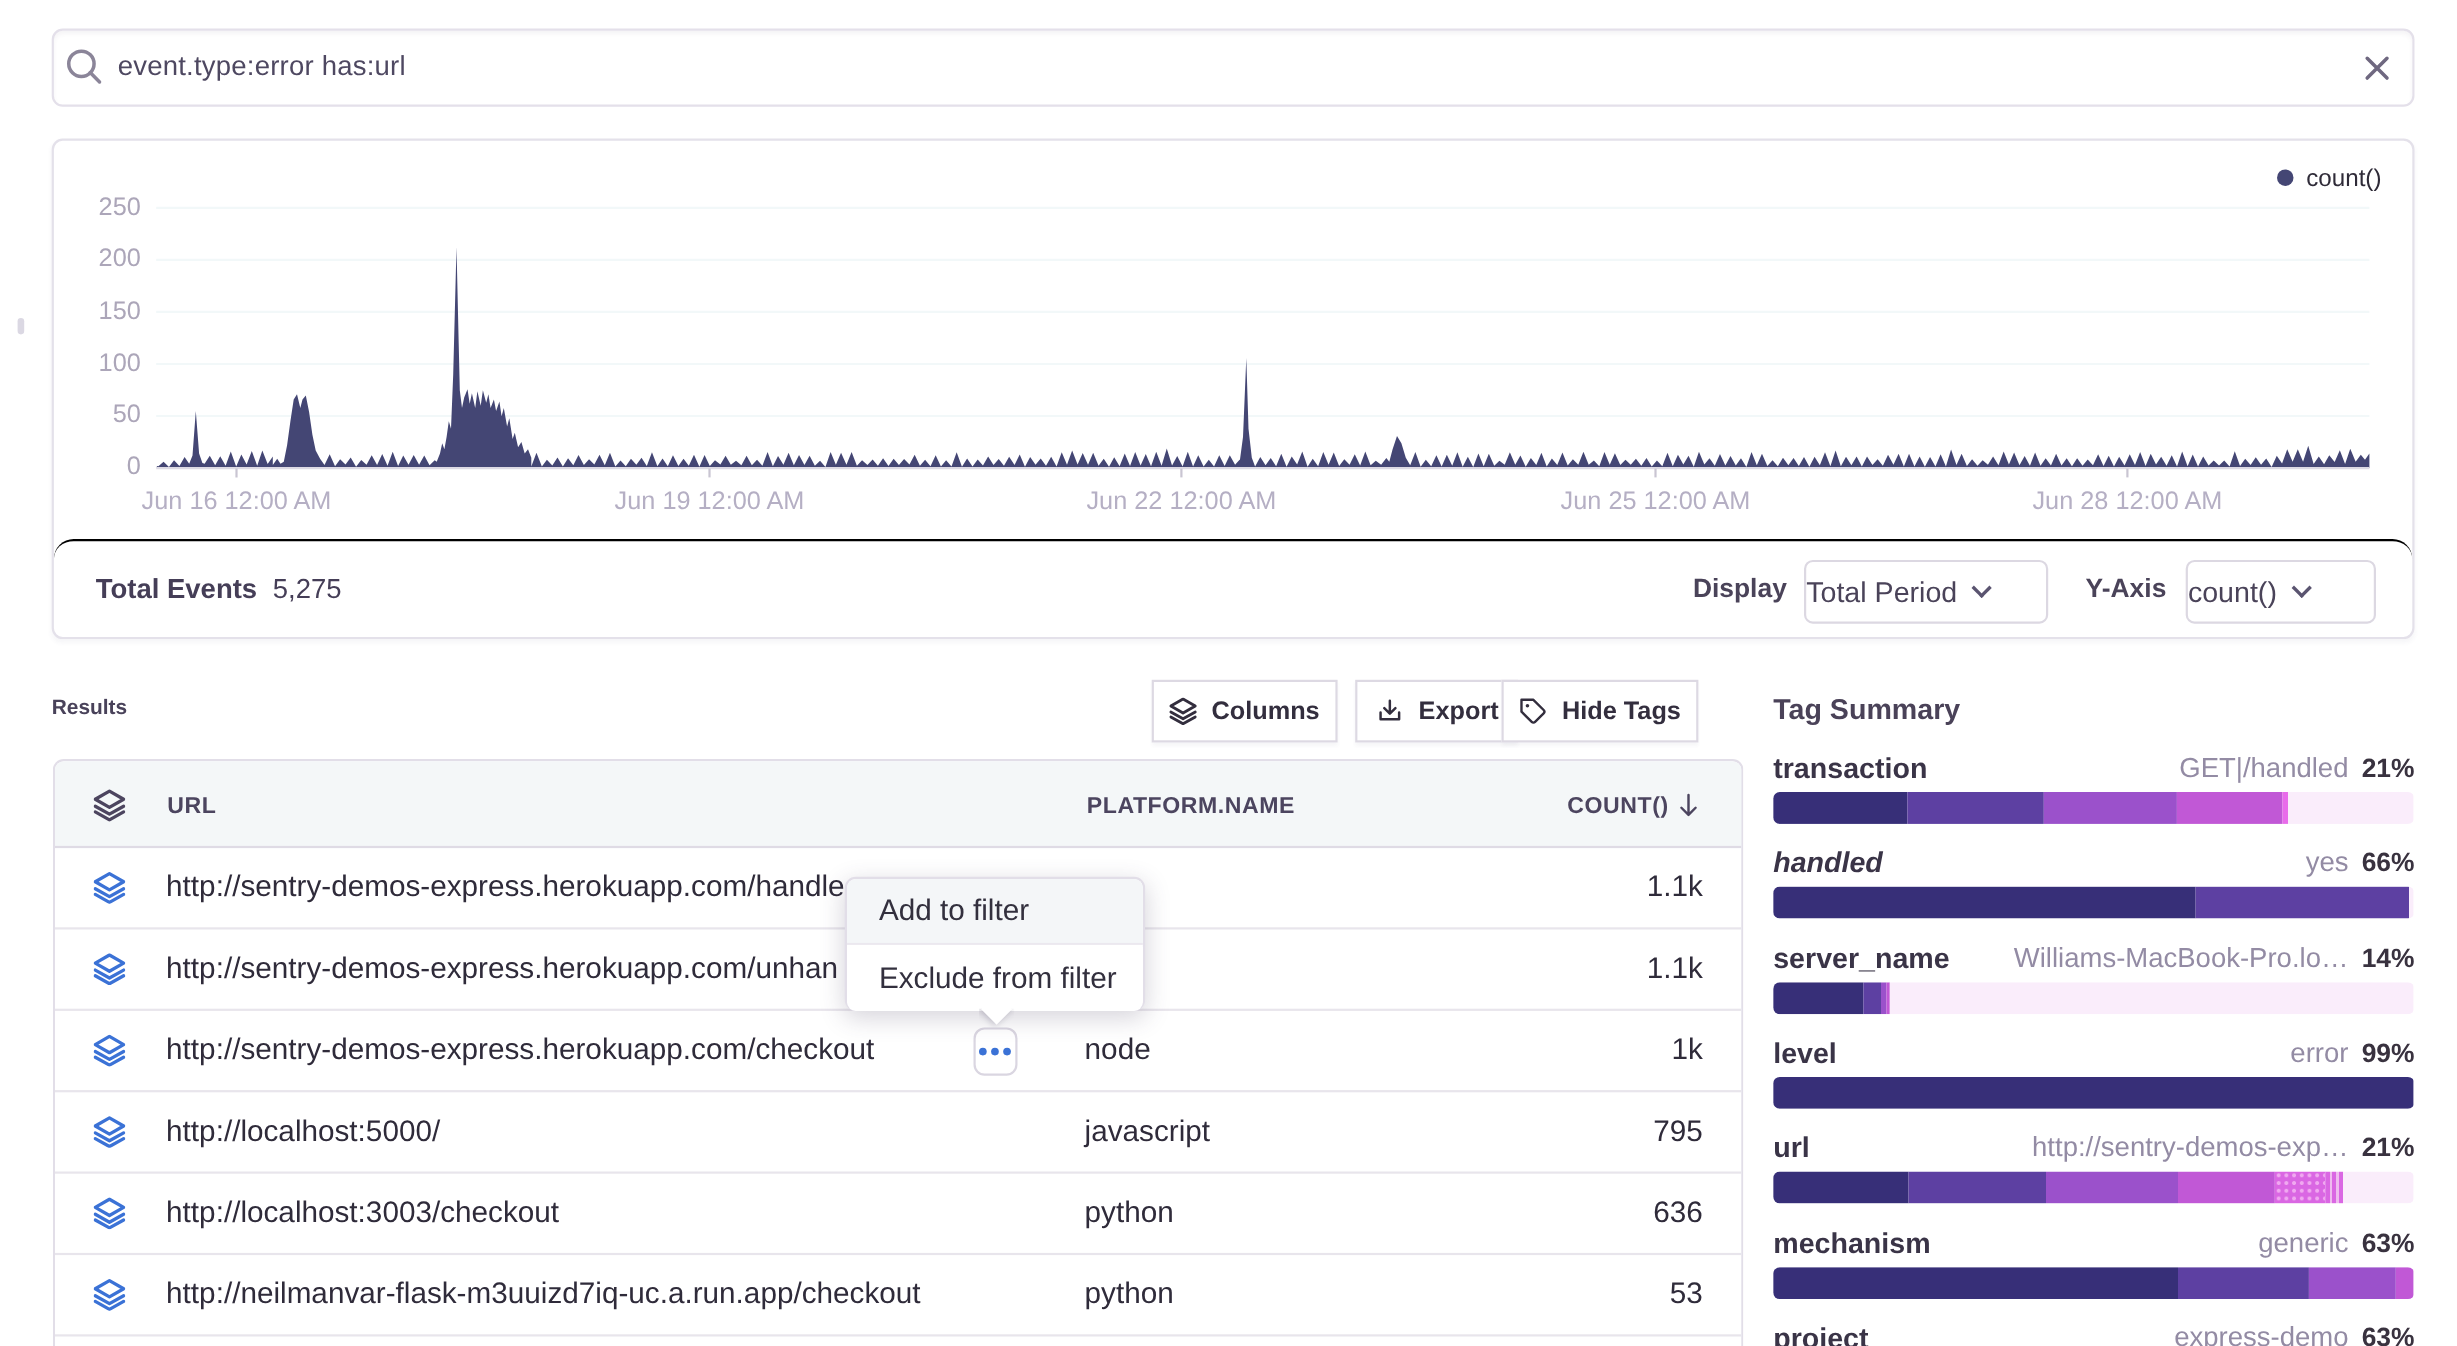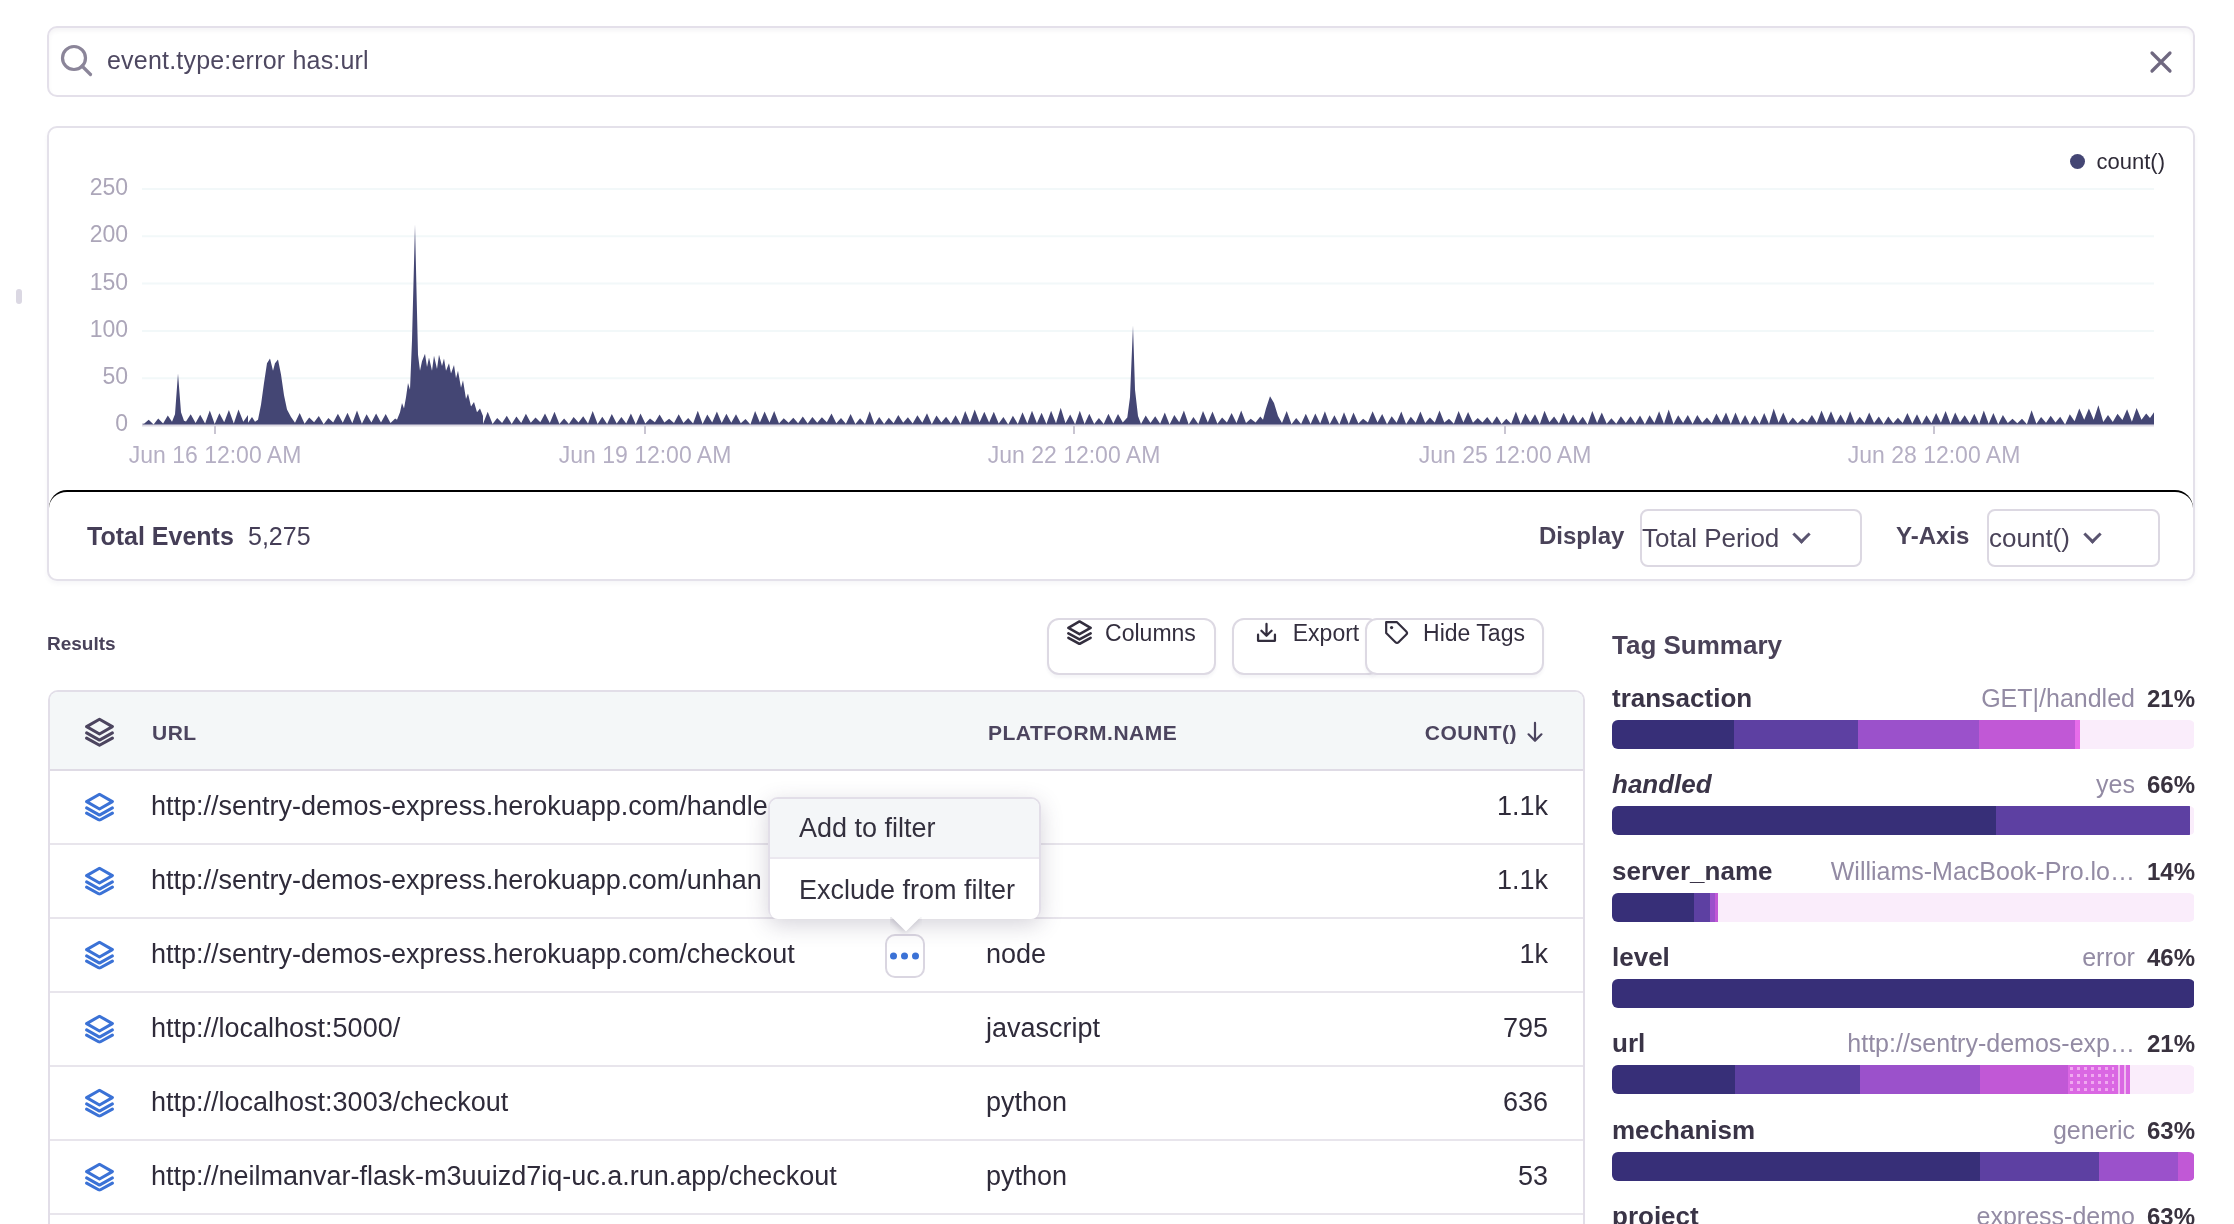--- a/index.html
+++ b/index.html
@@ -13,21 +13,21 @@
 .legend { position:absolute; right:28px; top:21px; font-size:22px; color:#2F2B38; }
 .legend .dot { display:inline-block; width:15px; height:15px; border-radius:50%; background:#444674; margin-right:12px; position:relative; top:0px; }
 .chart-foot { position:absolute; left:0; right:0; top:362px; bottom:0; border-top:2px solid #000000;border-radius:18px; }
 .te-label { position:absolute; left:38px; top:30px; font-size:25px; font-weight:bold; color:#453E57; }
 .te-num { position:absolute; left:199px; top:30px; font-size:25px; color:#453E57; }
 .flabel { position:absolute; font-size:24px; font-weight:bold; color:#4A4359; top:30px; }
 .selbtn { position:absolute; top:17px; height:58px; border:2px solid #DCD8E2; border-radius:8px; background:#fff; font-size:26px; color:#4A4359; display:flex; align-items:center; }
 .chev { display:inline-block; width:13px; height:13px; border-right:3px solid #5A5470; border-bottom:3px solid #5A5470; transform:rotate(45deg); margin-left:16px; position:relative; top:-4px; }
 
 .results-h { left:47px; top:633px; font-size:19px; font-weight:bold; color:#49425A; }
-.btn { position:absolute; top:618px; height:57px; border:2px solid #DDD9E3; border-radius:12px; background:#fff; box-shadow:0 3px 3px rgba(80,70,110,0.05); font-size:23px; font-weight:normal; color:#332E3E; display:flex; align-items:flex-start; justify-content:center; gap:13px; }
+.btn { position:absolute; top:618px; height:57px; border:2px solid #DDD9E3; border-radius:0; background:#fff; box-shadow:0 3px 3px rgba(80,70,110,0.05); font-size:23px; font-weight:bold; color:#332E3E; display:flex; align-items:center; justify-content:center; gap:13px; }
 
 .table { left:48px; top:690px; width:1537px; height:534px; border:2px solid #E2DEE8; border-bottom:none; border-radius:10px 10px 0 0; background:#fff; overflow:hidden; }
 .thead { position:absolute; left:0; right:0; top:0; height:79px; background:#F4F7F8; border-bottom:2px solid #DFDBE5; }
 .th { position:absolute; font-size:21px; font-weight:bold; color:#4C455F; letter-spacing:0.5px; top:29px; }
 .row { position:absolute; left:0; right:0; height:73.5px; border-bottom:2px solid #E8E5EC; }
 .cell-url { position:absolute; left:101px; top:50%; transform:translateY(-52%); font-size:27px; color:#2F2B3A; }
 .cell-plat { position:absolute; left:936px; top:50%; transform:translateY(-52%); font-size:27px; color:#2F2B3A; }
 .cell-count { position:absolute; right:35px; top:50%; transform:translateY(-52%); font-size:27px; color:#2F2B3A; }
 .rowicon { position:absolute; left:35px; top:50%; transform:translateY(-50%); }
 
@@ -248,21 +248,21 @@
 </div>
 <div class="tbar" style="top:893px;">
     <div style="width:82px;background:#372F78;"></div>
     <div style="width:16px;background:#5D40A2;"></div>
     <div style="width:5px;background:#9B51CB;"></div>
     <div style="width:3px;background:#C158D6;"></div>
     <div style="width:476px;background:#FAEDFB;"></div>
   </div>
 <div class="abs" style="left:1612px;top:942px;width:583px;height:30px;">
   <span class="tlabel" style="left:0;top:0;">level</span>
-  <span class="tval">error<b>46%</b></span>
+  <span class="tval">error<b>99%</b></span>
 </div>
 <div class="tbar" style="top:979px;">
     <div style="width:582px;background:#372F78;"></div>
   </div>
 <div class="abs" style="left:1612px;top:1028px;width:583px;height:30px;">
   <span class="tlabel" style="left:0;top:0;">url</span>
   <span class="tval">http://sentry-demos-exp…<b>21%</b></span>
 </div>
 <div class="tbar" style="top:1065px;">
     <div style="width:123px;background:#372F78;"></div>

